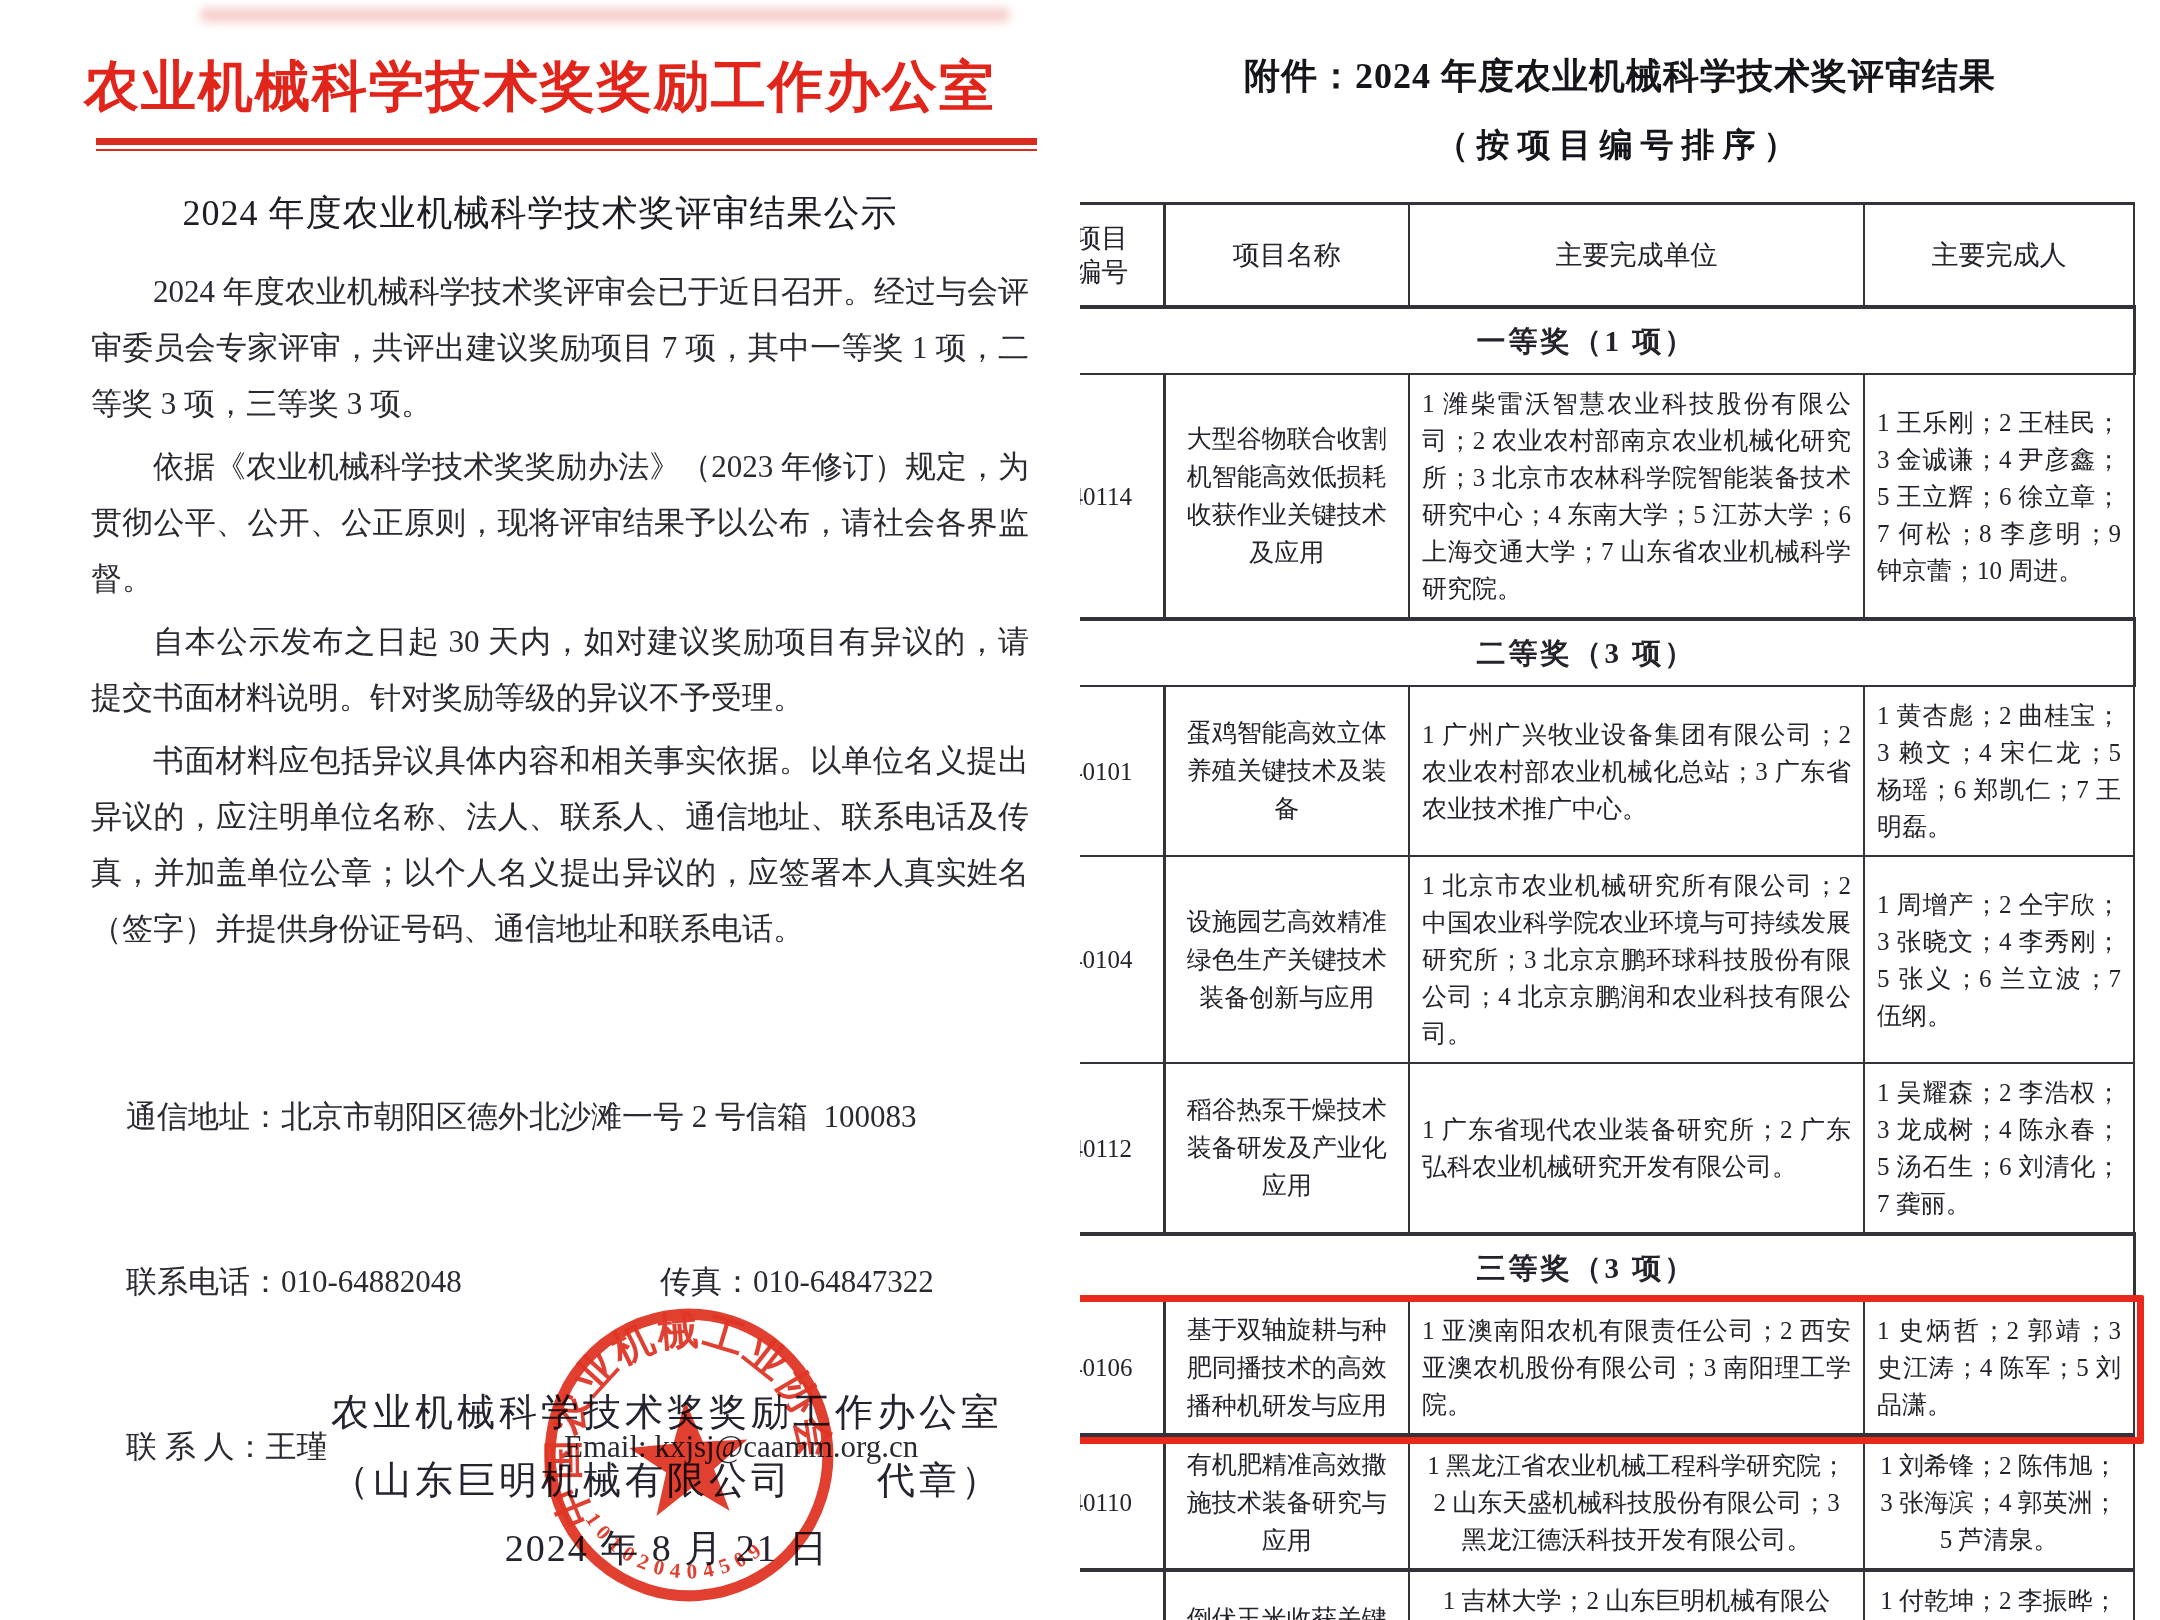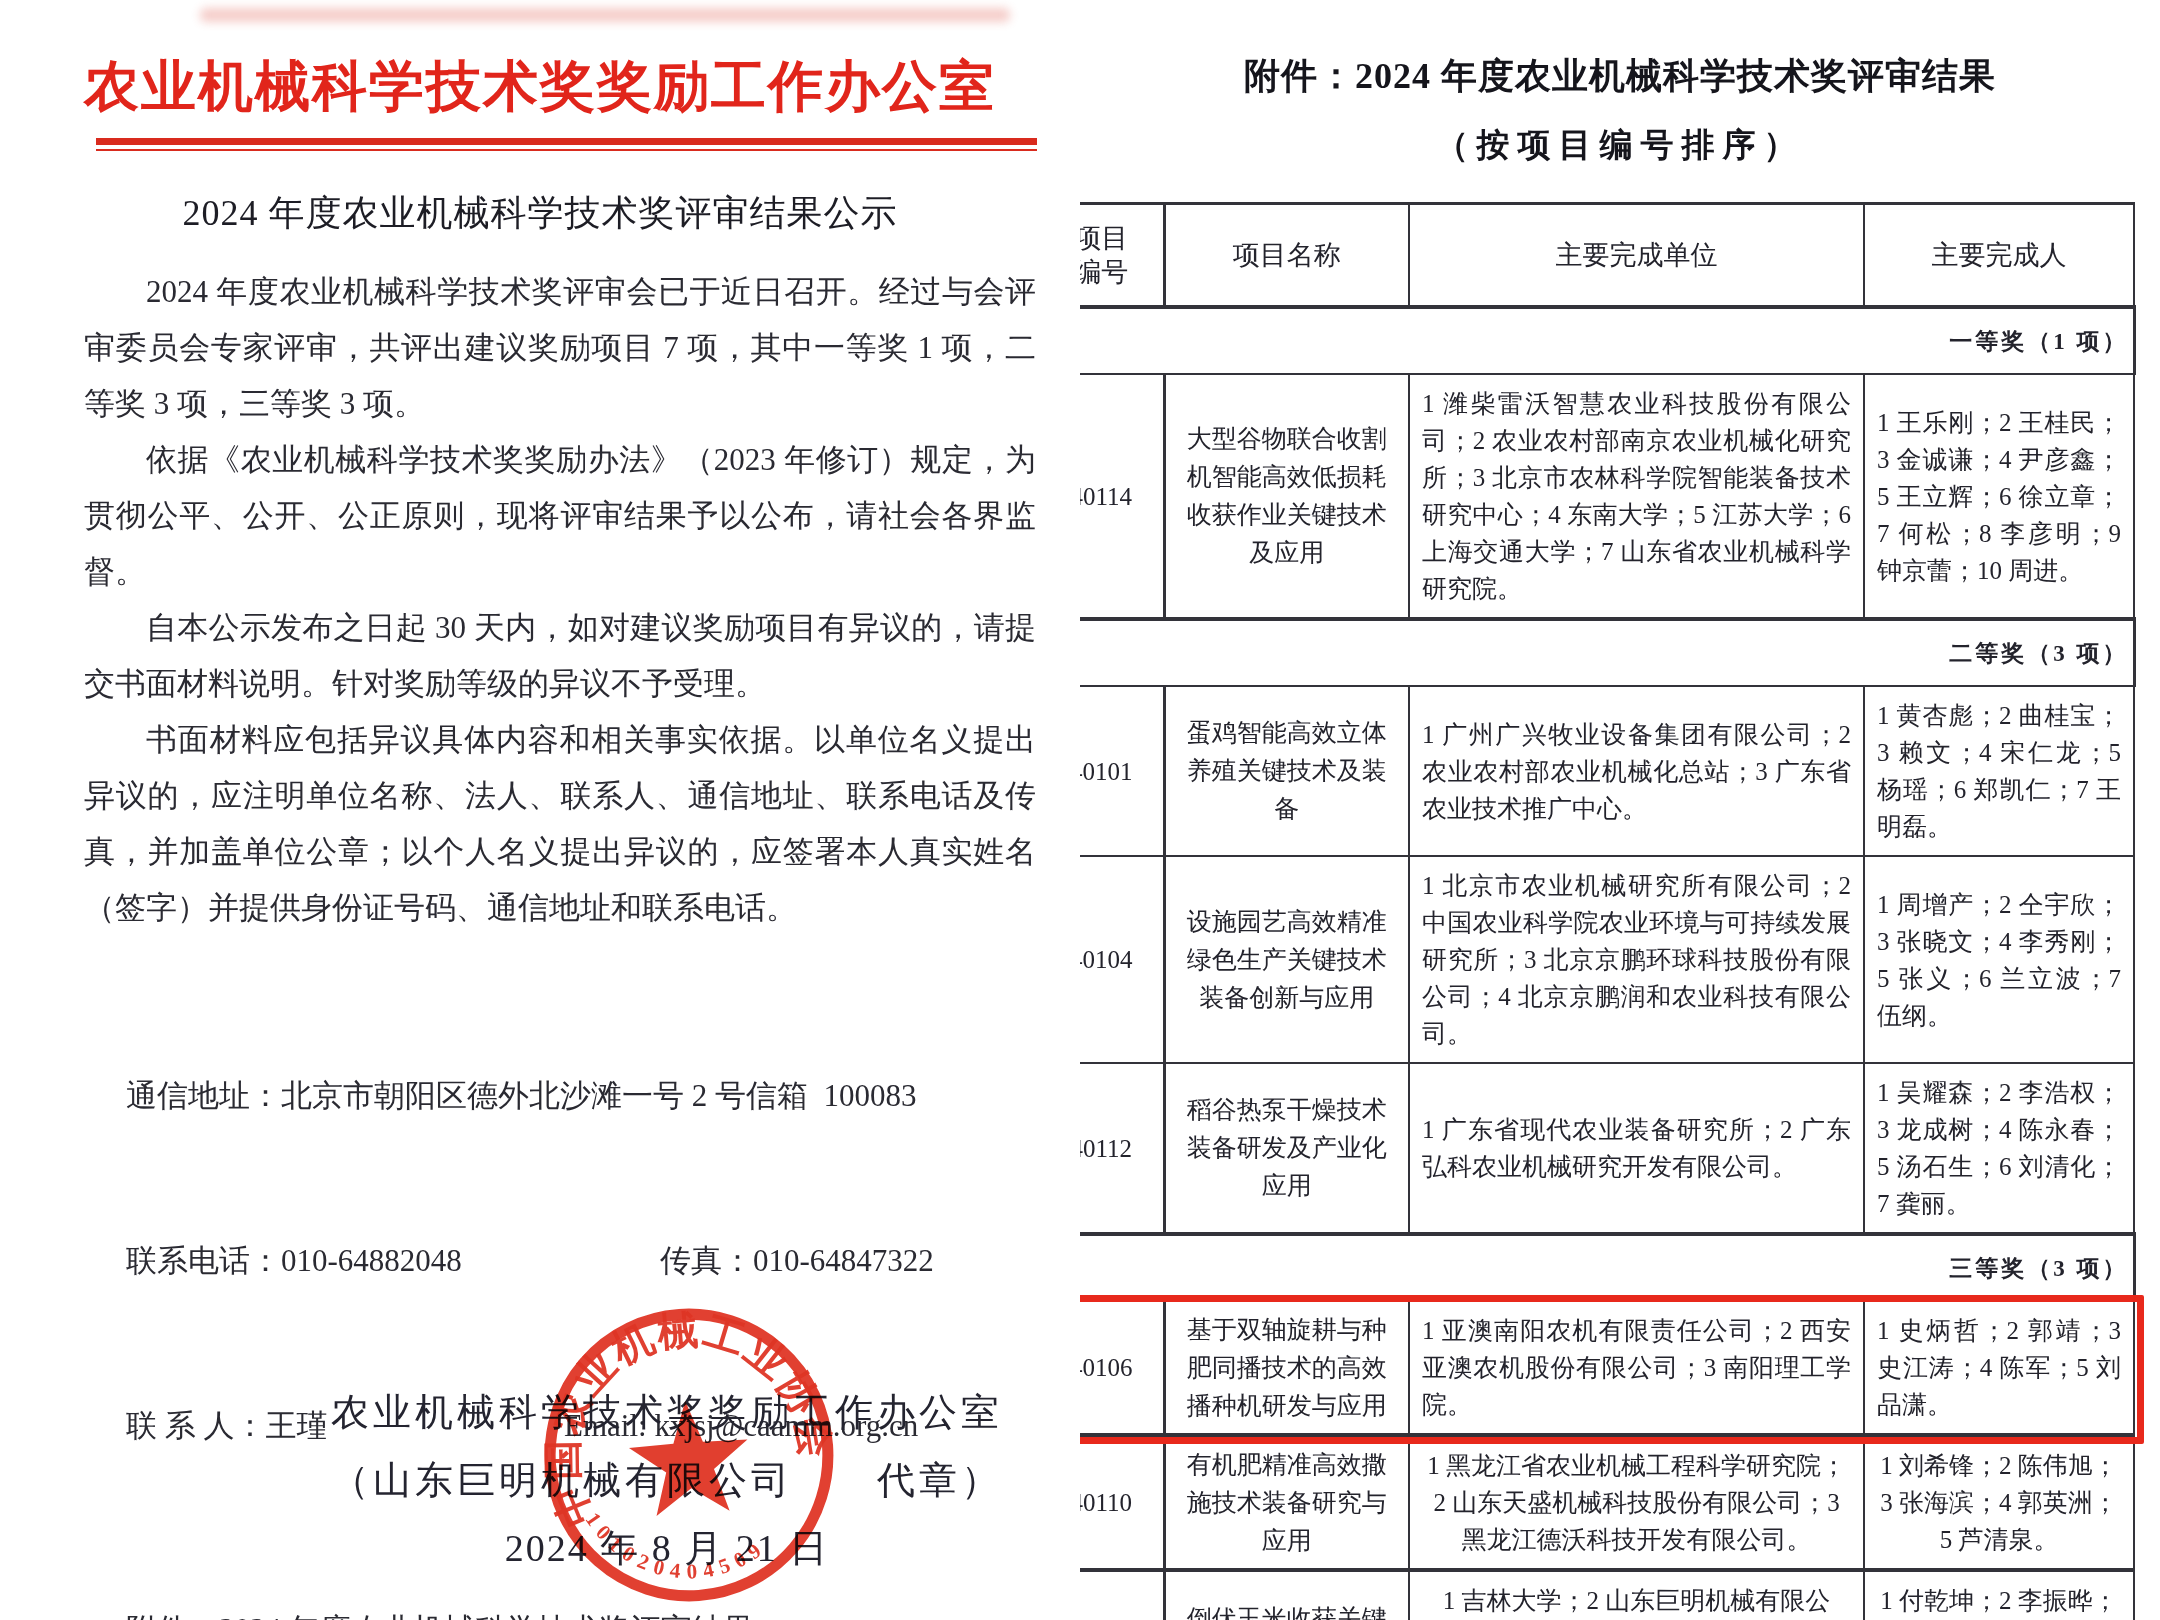--- a/index.html
+++ b/index.html
@@ -11,21 +11,21 @@
   .page-right{left:1080px;}
   .red-smear{position:absolute;left:200px;top:8px;width:810px;height:14px;
              background:#d93a2b;opacity:.25;filter:blur(5px);border-radius:6px;}
   .lh-title{margin:50px 30px 0 30px;text-align:center;font-size:55px;font-weight:700;
             color:#e1251b;letter-spacing:2px;white-space:nowrap;}
   .red-rule{margin:14px 43px 0 96px;height:4px;
             border-top:7px solid #d92b1e;border-bottom:2px solid #d92b1e;}
   .doc-title{margin:38px 40px 0 40px;text-align:center;font-size:36px;font-weight:400;
              color:#1d1d25;letter-spacing:1px;}
   .body-text{margin:26px 44px 0 84px;font-size:31px;line-height:56px;text-align:justify;}
-  .body-text p{margin:0;text-indent:2em;}
+  .body-text p{margin:7px;text-indent:2em;}
   .contact{margin:22px 44px 0 126px;font-size:31px;line-height:55px;white-space:pre-wrap;}
   .contact .pair-wide{display:inline-block;width:534px;}
   .contact .pair-mid{display:inline-block;width:438px;}
   .attachment{margin:46px 44px 0 126px;font-size:31px;}
   .signature{position:absolute;left:0;top:1378px;width:1080px;text-align:center;
              font-size:38px;line-height:68px;letter-spacing:4px;color:#242430;
              transform:translateX(127px);}
   .signature .sig-date{letter-spacing:2px;}
   .stamp{position:absolute;left:528px;top:1294px;width:322px;height:322px;
          transform:rotate(-4deg);opacity:.92;mix-blend-mode:multiply;}
@@ -42,21 +42,21 @@
   .awards col.c3{width:455px;} .awards col.c4{width:270px;}
   .awards th,.awards td{border:2px solid #33333a;vertical-align:middle;}
   .awards thead th{height:100px;font-weight:400;font-size:27px;text-align:center;
                    border-top-width:3px;padding:0;}
   .awards thead th .wrapspan{display:inline-block;width:62px;line-height:34px;}
   .awards td{padding:10px 12px;line-height:37px;}
   .awards td.c-id{text-align:center;padding:10px 0;}
   .awards td.c-name{text-align:center;padding:4px 14px;line-height:38px;}
   .awards td.c-units{text-align:justify;}
   .awards td.c-people{text-align:justify;}
-  .awards tr.section-row td{text-align:right;font-weight:700;font-size:23px;
+  .awards tr.section-row td{text-align:center;font-weight:700;font-size:29px;
                             height:56px;padding:4px;letter-spacing:3px;border-top-width:4px;}
   .awards tr.tt td{border-top-width:4px;text-align:center;}
   .awards tbody tr:last-child td{border-bottom-width:3px;}
   .awards th:first-child,.awards td:first-child{border-right-width:3px;}
   .hl-box{position:absolute;border:7px solid #e8291c;box-sizing:border-box;
           pointer-events:none;border-radius:2px;}
 </style>
 </head>
 <body>
 

